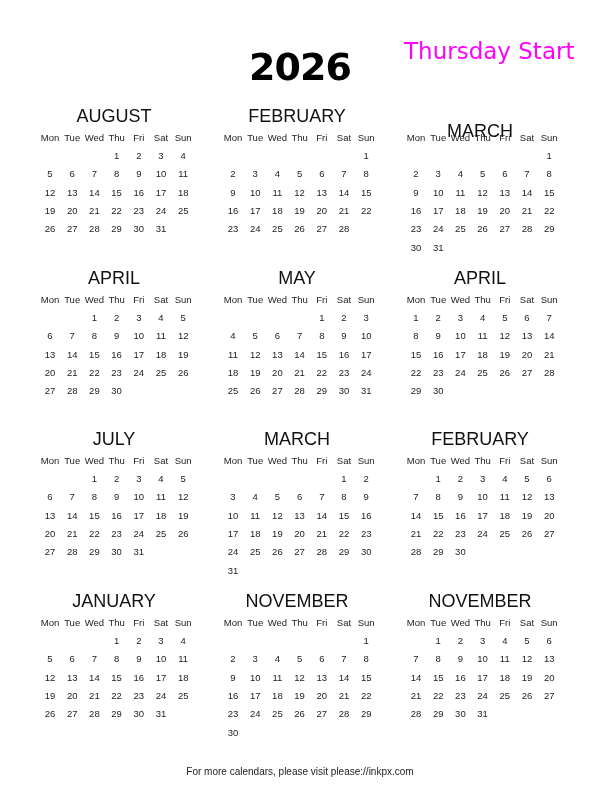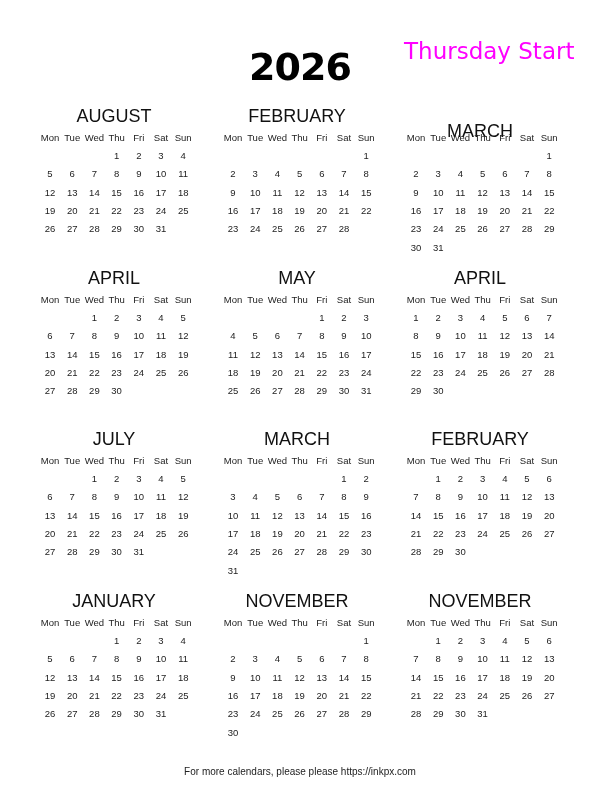--- a/index.html
+++ b/index.html
@@ -523,13 +523,13 @@
         <div class="cell" style="left: 111px; top: 72.9px;">26</div>
         <div class="cell" style="left: 133.2px; top: 72.9px;">27</div>
         <div class="cell" style="left: 0px; top: 91.2px;">28</div>
         <div class="cell" style="left: 22.2px; top: 91.2px;">29</div>
         <div class="cell" style="left: 44.4px; top: 91.2px;">30</div>
         <div class="cell" style="left: 66.6px; top: 91.2px;">31</div>
       </div>
     </div>
   </div>
 
-<div class="footer">For more calendars, please please https://inkpx.com</div>
+<div class="footer">For more calendars, please visit please://inkpx.com</div>
 
 </body></html>

